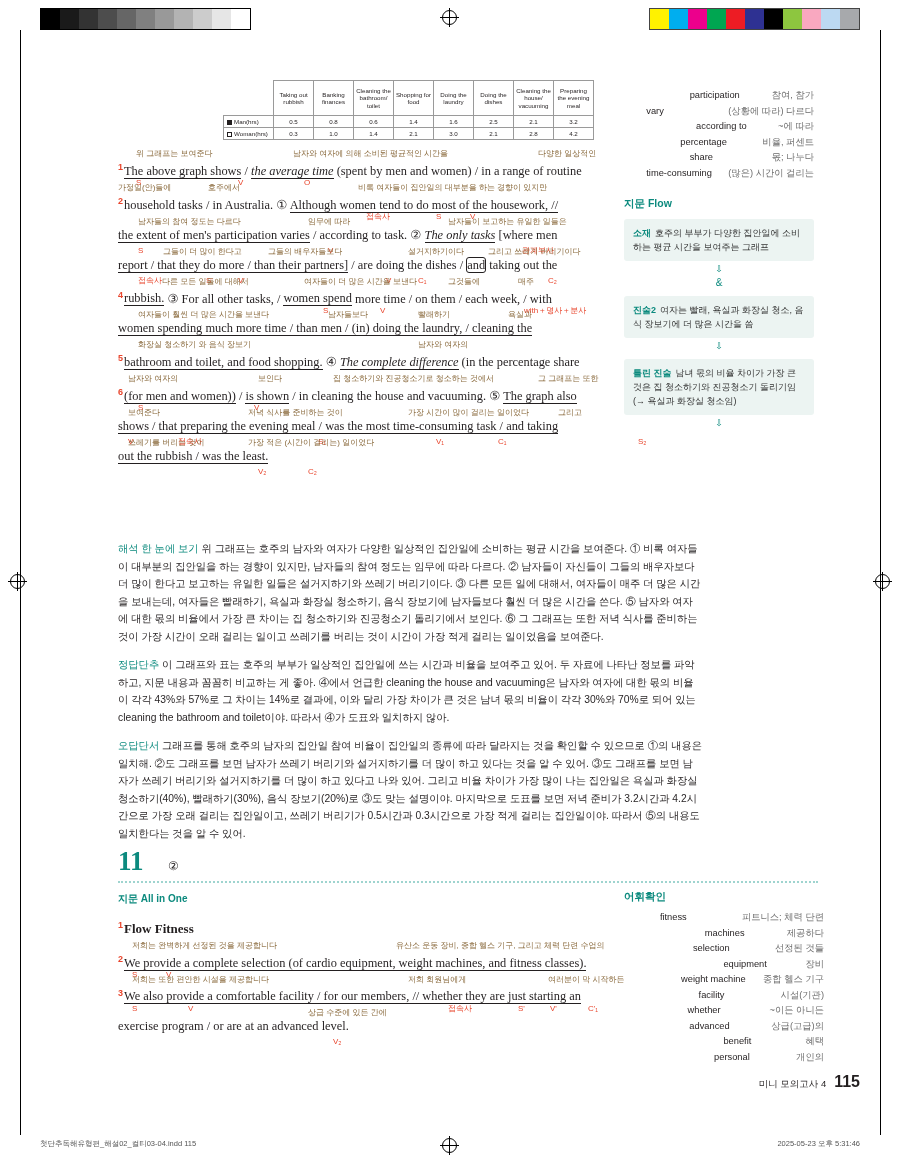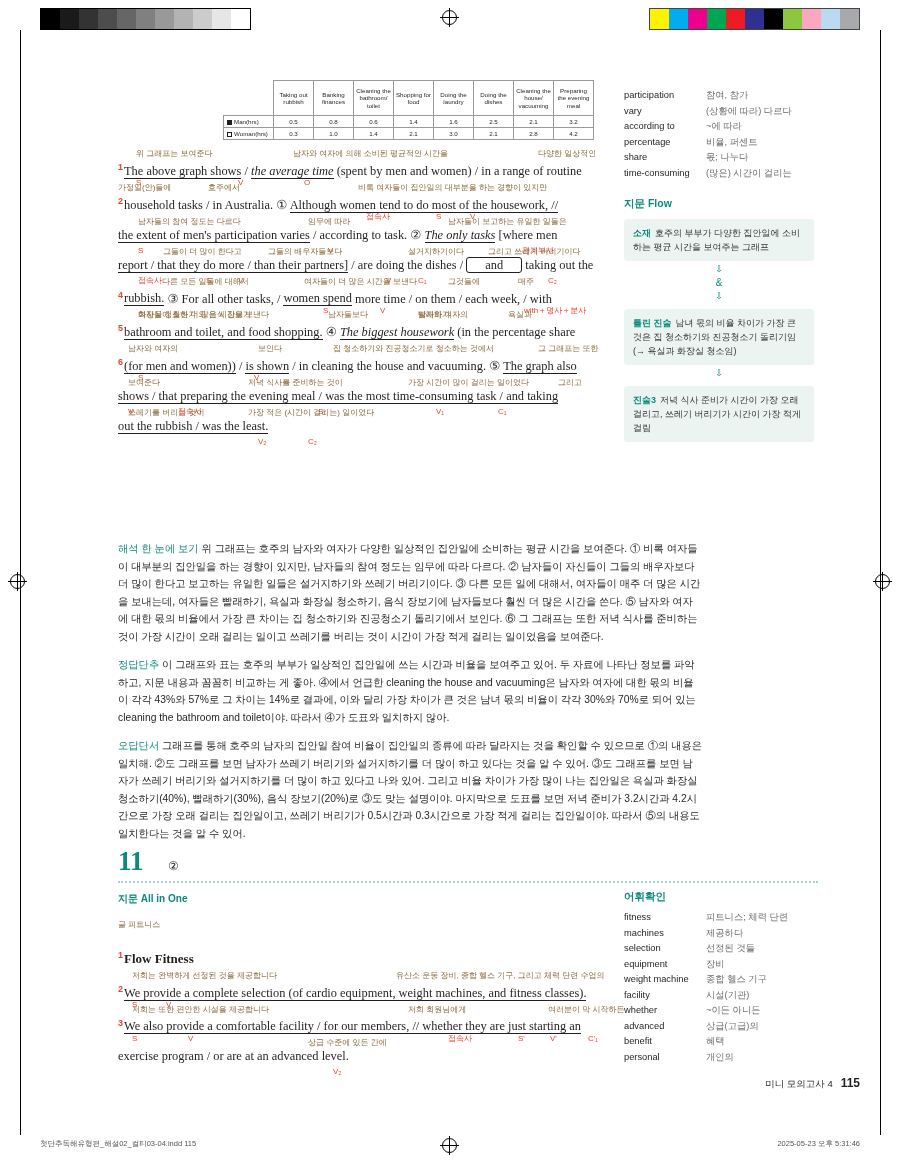--- a/index.html
+++ b/index.html
@@ -39,27 +39,27 @@
   .sq.black{background:#231f20;}
   .sq.white{background:#fff;border:1px solid #231f20;width:3px;height:3px;}
 
   
   .analysis{margin-top:12px;font-size:11.5px;line-height:30px;color:#231f20;}
   .ln{position:relative;white-space:nowrap;}
   .num{color:#e8452c;font-weight:bold;font-size:9px;vertical-align:super;margin-right:1px;}
   .en{font-family:"Liberation Serif", serif;font-size:12.4px;}
   .en.it{font-style:italic;}
   .u{border-bottom:1px solid #231f20;}
-  .circ-l{border:1px solid #231f20;border-radius:3px;padding:0 18px;}
+  .circ-l{border:1px solid #231f20;border-radius:3px;padding:0 0;}
   .gloss{position:absolute;top:-13px;font-size:8px;color:#8a6a3d;white-space:nowrap;}
   .tagline{position:absolute;top:16px;font-size:8px;color:#e8452c;white-space:nowrap;}
 
   
   .vocab{font-size:9.3px;line-height:15.5px;}
-  .vocab .row{display:flex;}
+  .vocab .row{display:flex;justify-content:flex-end;}
   .vocab .w{width:82px;color:#231f20;}
   .vocab .m{color:#6d6d6d;}
   .flow-title{margin-top:16px;font-size:10.5px;font-weight:bold;color:#0c8a7e;}
   .flow-box{background:#ecf4f2;border-radius:3px;padding:7px 9px;font-size:9px;line-height:14px;color:#333;margin-top:8px;}
   .flow-box .lbl{color:#0c8a7e;font-weight:bold;margin-right:4px;}
   .arrow{text-align:center;color:#0c8a7e;font-size:9px;margin:3px 0;}
   .amp{text-align:center;color:#0c8a7e;font-size:10px;margin:3px 0;}
 
   
   .commentary{position:absolute;left:118px;top:540px;width:585px;font-size:10.3px;line-height:17.5px;color:#231f20;}
@@ -73,21 +73,21 @@
   .dotted{border-top:2px dotted #9fd4cf;margin-top:4px;width:700px;}
   .passage-label{color:#0c8a7e;font-weight:bold;font-size:10px;margin-top:9px;}
   .p2{font-size:11.5px;line-height:30px;margin-top:4px;}
   .title-en{font-family:"Liberation Serif",serif;font-size:13px;font-weight:bold;}
 
   .vocab2{position:absolute;left:624px;top:890px;width:200px;}
   .vocab2 .vt{color:#0c8a7e;font-weight:bold;font-size:10.5px;margin-bottom:6px;}
 
   
   .footer-right{position:absolute;right:40px;bottom:74px;font-size:9.5px;color:#231f20;}
-  .footer-right b{font-size:12px;}
+  .footer-right b{font-size:16px;}
   .footer-left{position:absolute;left:40px;bottom:16px;font-size:7.5px;color:#555;}
   .footer-far-right{position:absolute;right:40px;bottom:16px;font-size:7.5px;color:#555;}
 </style>
 </head>
 <body>
 
 <div class="page">
 
   <div class="grayscale-bar" id="gsbar">
       <div style="background: rgb(0, 0, 0);"></div>
@@ -171,22 +171,22 @@
           </tr>
         </tbody>
     </table>
 
     <div class="analysis" id="analysis">
         <div class="ln"><span class="gloss" style="left: 18px;">위 그래프는 보여준다</span><span class="gloss" style="left: 175px;">남자와 여자에 의해 소비된 평균적인 시간을</span><span class="gloss" style="left: 420px;">다양한 일상적인</span><span class="num">1</span><span class="en u">The above graph shows</span><span class="en"> / </span><span class="en u it">the average time</span><span class="en"> (spent by men and women) / in a range of routine</span><span class="tagline" style="left: 18px;">S</span><span class="tagline" style="left: 120px;">V</span><span class="tagline" style="left: 186px;">O</span></div>
         <div class="ln"><span class="gloss" style="left: 0px;">가정일(안)들에</span><span class="gloss" style="left: 90px;">호주에서</span><span class="gloss" style="left: 240px;">비록 여자들이 집안일의 대부분을 하는 경향이 있지만</span><span class="num">2</span><span class="en">household tasks / in Australia.</span><span class="en"> ① </span><span class="en u">Although women tend to do most of the housework, //</span><span class="tagline" style="left: 248px; color: rgb(232, 69, 44);">접속사</span><span class="tagline" style="left: 318px;">S</span><span class="tagline" style="left: 352px;">V</span></div>
         <div class="ln"><span class="gloss" style="left: 20px;">남자들의 참여 정도는 다르다</span><span class="gloss" style="left: 190px;">임무에 따라</span><span class="gloss" style="left: 330px;">남자들이 보고하는 유일한 일들은</span><span class="en u">the extent of men's participation varies</span><span class="en"> / according to task.</span><span class="en"> ② </span><span class="en u it">The only tasks</span><span class="en"> [where men</span><span class="tagline" style="left: 20px;">S</span><span class="tagline" style="left: 210px;">V</span><span class="tagline" style="left: 404px; color: rgb(232, 69, 44);">관계부사</span></div>
         <div class="ln"><span class="gloss" style="left: 45px;">그들이 더 많이 한다고</span><span class="gloss" style="left: 150px;">그들의 배우자들보다</span><span class="gloss" style="left: 290px;">설거지하기이다</span><span class="gloss" style="left: 370px;">그리고 쓰레기 버리기이다</span><span class="en u">report / that they do more / than their partners]</span><span class="en"> / are doing the dishes / </span><span class="en circ-l">and</span><span class="en"> taking out the</span><span class="tagline" style="left: 20px; color: rgb(232, 69, 44);">접속사</span><span class="tagline" style="left: 88px;">S'</span><span class="tagline" style="left: 120px;">V'</span><span class="tagline" style="left: 268px;">V</span><span class="tagline" style="left: 300px;">C₁</span><span class="tagline" style="left: 430px;">C₂</span></div>
         <div class="ln"><span class="gloss" style="left: 44px;">다른 모든 일들에 대해서</span><span class="gloss" style="left: 186px;">여자들이 더 많은 시간을 보낸다</span><span class="gloss" style="left: 330px;">그것들에</span><span class="gloss" style="left: 400px;">매주</span><span class="num">4</span><span class="en u">rubbish.</span><span class="en"> ③ For all other tasks, / </span><span class="en u">women spend</span><span class="en"> more time / on them / each week, / with</span><span class="tagline" style="left: 205px;">S</span><span class="tagline" style="left: 262px;">V</span><span class="tagline" style="left: 406px; color: rgb(232, 69, 44);">with＋명사＋분사</span></div>
-        <div class="ln"><span class="gloss" style="left: 20px;">여자들이 훨씬 더 많은 시간을 보낸다</span><span class="gloss" style="left: 210px;">남자들보다</span><span class="gloss" style="left: 300px;">빨래하기</span><span class="gloss" style="left: 390px;">욕실과</span></div>
-        <div class="ln"><span class="gloss" style="left: 20px;">화장실 청소하기 와 음식 장보기</span><span class="gloss" style="left: 300px;">남자와 여자의</span><span class="num">5</span><span class="en u">bathroom and toilet, and food shopping.</span><span class="en"> ④ </span><span class="en u it">The biggest housework</span><span class="en"> (in the percentage share</span></div>
+        <div class="ln"><span class="gloss" style="left: 20px;">여자들이 훨씬 더 많은 시간을 보낸다</span><span class="gloss" style="left: 210px;">남자들보다</span><span class="gloss" style="left: 300px;">빨래하기</span><span class="gloss" style="left: 390px;">욕실과</span><span class="en u">women spending much more time / than men / (in) doing the laundry, / cleaning the</span></div>
+        <div class="ln"><span class="gloss" style="left: 20px;">화장실 청소하기 와 음식 장보기</span><span class="gloss" style="left: 300px;">남자와 여자의</span><span class="num">5</span><span class="en u">bathroom and toilet, and food shopping.</span><span class="en"> ④ </span><span class="en u it">The complete difference</span><span class="en"> (in the percentage share</span></div>
         <div class="ln"><span class="gloss" style="left: 10px;">남자와 여자의</span><span class="gloss" style="left: 140px;">보인다</span><span class="gloss" style="left: 215px;">집 청소하기와 진공청소기로 청소하는 것에서</span><span class="gloss" style="left: 420px;">그 그래프는 또한</span><span class="num">6</span><span class="en u">(for men and women))</span><span class="en"> / </span><span class="en u">is shown</span><span class="en"> / in cleaning the house and vacuuming.</span><span class="en"> ⑤ </span><span class="en u">The graph also</span><span class="tagline" style="left: 20px;">S</span><span class="tagline" style="left: 136px;">V</span></div>
         <div class="ln"><span class="gloss" style="left: 10px;">보여준다</span><span class="gloss" style="left: 130px;">저녁 식사를 준비하는 것이</span><span class="gloss" style="left: 290px;">가장 시간이 많이 걸리는 일이었다</span><span class="gloss" style="left: 440px;">그리고</span><span class="en u">shows / that preparing the evening meal / was the most time-consuming task / and taking</span><span class="tagline" style="left: 10px;">V</span><span class="tagline" style="left: 60px; color: rgb(232, 69, 44);">접속사</span><span class="tagline" style="left: 200px;">S₁</span><span class="tagline" style="left: 318px;">V₁</span><span class="tagline" style="left: 380px;">C₁</span><span class="tagline" style="left: 520px;">S₂</span></div>
         <div class="ln"><span class="gloss" style="left: 10px;">쓰레기를 버리는 것이</span><span class="gloss" style="left: 130px;">가장 적은 (시간이 걸리는) 일이었다</span><span class="en u">out the rubbish / was the least.</span><span class="tagline" style="left: 140px;">V₂</span><span class="tagline" style="left: 190px;">C₂</span></div>
       </div>
   </div>
 
   <div class="right-col">
     <div class="vocab" id="vocab">
         <div class="row">
           <div class="w">participation</div>
@@ -211,24 +211,24 @@
         <div class="row">
           <div class="w">time-consuming</div>
           <div class="m">(많은) 시간이 걸리는</div>
         </div>
       </div>
     <div class="flow-title">지문 Flow</div>
     <div id="flow">
         <div class="flow-box"><span class="lbl">소재</span><span>호주의 부부가 다양한 집안일에 소비하는 평균 시간을 보여주는 그래프</span></div>
         <div class="arrow">⇩</div>
         <div class="amp">&amp;</div>
+        <div class="flow-box"><span class="lbl">진술2</span><span>여자는 빨래, 욕실과 화장실 청소, 음식 장보기에 더 많은 시간을 씀</span></div>
         <div class="arrow">⇩</div>
         <div class="flow-box"><span class="lbl">틀린 진술</span><span>남녀 몫의 비율 차이가 가장 큰 것은 집 청소하기와 진공청소기 돌리기임 (→ 욕실과 화장실 청소임)</span></div>
         <div class="arrow">⇩</div>
-        <div class="flow-box"><span class="lbl">진술3</span><span>저녁 식사 준비가 시간이 가장 오래 걸리고, 쓰레기 버리기가 시간이 가장 적게 걸림</span></div>
       </div>
   </div>
 
   <div class="commentary">
     <div class="para">
       <span class="c-head">해석 한 눈에 보기</span>
       <span>위 그래프는 호주의 남자와 여자가 다양한 일상적인 집안일에 소비하는 평균 시간을 보여준다. ① 비록 여자들이 대부분의 집안일을 하는 경향이 있지만, 남자들의 참여 정도는 임무에 따라 다르다. ② 남자들이 자신들이 그들의 배우자보다 더 많이 한다고 보고하는 유일한 일들은 설거지하기와 쓰레기 버리기이다. ③ 다른 모든 일에 대해서, 여자들이 매주 더 많은 시간을 보내는데, 여자들은 빨래하기, 욕실과 화장실 청소하기, 음식 장보기에 남자들보다 훨씬 더 많은 시간을 쓴다. ⑤ 남자와 여자에 대한 몫의 비율에서 가장 큰 차이는 집 청소하기와 진공청소기 돌리기에서 보인다. ⑥ 그 그래프는 또한 저녁 식사를 준비하는 것이 가장 시간이 오래 걸리는 일이고 쓰레기를 버리는 것이 시간이 가장 적게 걸리는 일이었음을 보여준다.</span>
     </div>
     <div class="para">
       <span class="c-head">정답단추</span>
@@ -239,21 +239,20 @@
       <span>그래프를 통해 호주의 남자의 집안일 참여 비율이 집안일의 종류에 따라 달라지는 것을 확인할 수 있으므로 ①의 내용은 일치해. ②도 그래프를 보면 남자가 쓰레기 버리기와 설거지하기를 더 많이 하고 있다는 것을 알 수 있어. ③도 그래프를 보면 남자가 쓰레기 버리기와 설거지하기를 더 많이 하고 있다고 나와 있어. 그리고 비율 차이가 가장 많이 나는 집안일은 욕실과 화장실 청소하기(40%), 빨래하기(30%), 음식 장보기(20%)로 ③도 맞는 설명이야. 마지막으로 도표를 보면 저녁 준비가 3.2시간과 4.2시간으로 가장 오래 걸리는 집안일이고, 쓰레기 버리기가 0.5시간과 0.3시간으로 가장 적게 걸리는 집안일이야. 따라서 ⑤의 내용도 일치한다는 것을 알 수 있어.</span>
     </div>
   </div>
 
   <div class="item11">
     <span class="item-no">11</span>
     <span class="item-ans">②</span>
     <div class="dotted"></div>
     <div class="passage-label">지문 All in One</div>
     <div class="p2" id="analysis11">
-        <div class="gloss" style="position: static; margin-bottom: 0px;">글 피트니스</div>
         <div class="ln"><span class="num">1</span><span class="title-en">Flow Fitness</span></div>
         <div class="ln"><span class="gloss" style="left: 14px;">저희는 완벽하게 선정된 것을 제공합니다</span><span class="gloss" style="left: 278px;">유산소 운동 장비, 종합 헬스 기구, 그리고 체력 단련 수업의</span><span class="num">2</span><span class="en u">We provide a complete selection (of cardio equipment, weight machines, and fitness classes).</span><span class="tagline" style="left: 14px;">S</span><span class="tagline" style="left: 48px;">V</span></div>
         <div class="ln"><span class="gloss" style="left: 14px;">저희는 또한 편안한 시설을 제공합니다</span><span class="gloss" style="left: 290px;">저희 회원님에게</span><span class="gloss" style="left: 430px;">여러분이 막 시작하든</span><span class="num">3</span><span class="en u">We also provide a comfortable facility / for our members, // whether they are just starting an</span><span class="tagline" style="left: 14px;">S</span><span class="tagline" style="left: 70px;">V</span><span class="tagline" style="left: 330px; color: rgb(232, 69, 44);">접속사</span><span class="tagline" style="left: 400px;">S'</span><span class="tagline" style="left: 432px;">V'</span><span class="tagline" style="left: 470px;">C'₁</span></div>
         <div class="ln"><span class="gloss" style="left: 190px;">상급 수준에 있든 간에</span><span class="en">exercise program / or are at an advanced level.</span><span class="tagline" style="left: 215px;">V₂</span></div>
       </div>
   </div>
 
   <div class="vocab2">
     <div class="vt">어휘확인</div>
     <div class="vocab" id="vocab2">

